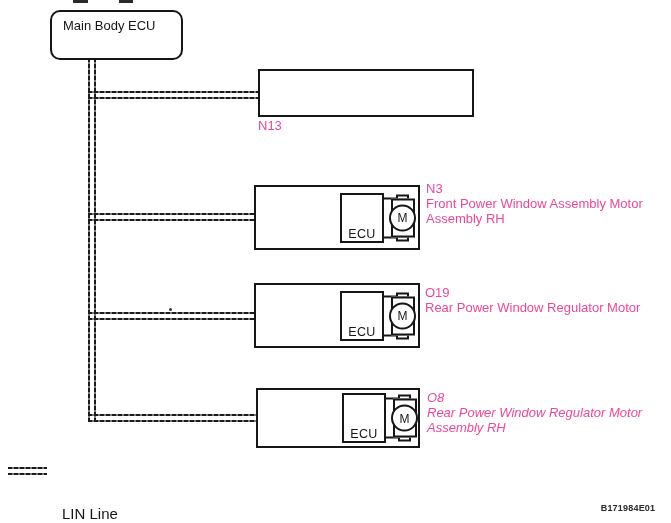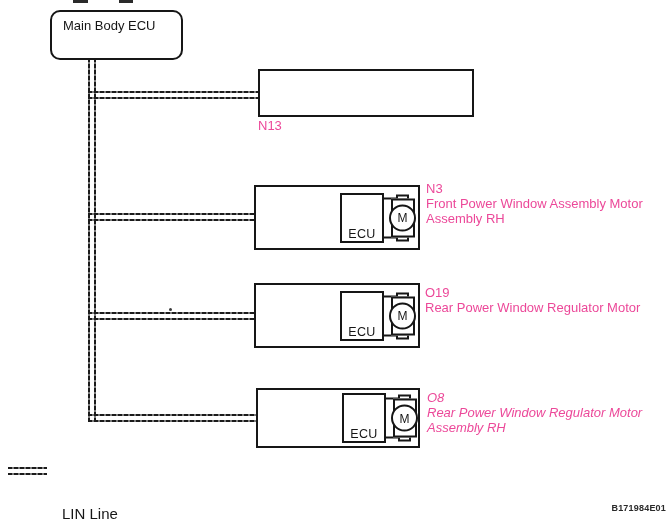--- a/index.html
+++ b/index.html
@@ -72,21 +72,21 @@
   .mcircle {
     position: absolute; left: 5px; top: 10px; width: 27px; height: 27px;
     border: 2px solid #161616; border-radius: 50%; background: #fff;
     box-sizing: border-box; display: flex; align-items: center; justify-content: center;
     font-size: 12px;
   }
 
   
   .legend-label { position: absolute; left: 62px; top: 461px; font-size: 15px; margin-top: 44px; }
   .figcode {
-    position: absolute; left: 590px; top: 503px; width: 76px; text-align: right;
+    position: absolute; left: 590px; top: 503px; width: 76px; text-align: center;
     font-size: 9px; font-weight: bold; color: #2a2a2a; letter-spacing: 0.2px;
   }
 
   
   .smudge { position: absolute; background: #2a2a2a; }
   .dot { position: absolute; left: 169px; top: 308px; width: 3px; height: 3px;
          background: #3a3a3a; border-radius: 50%; }
 </style>
 </head>
 <body>

